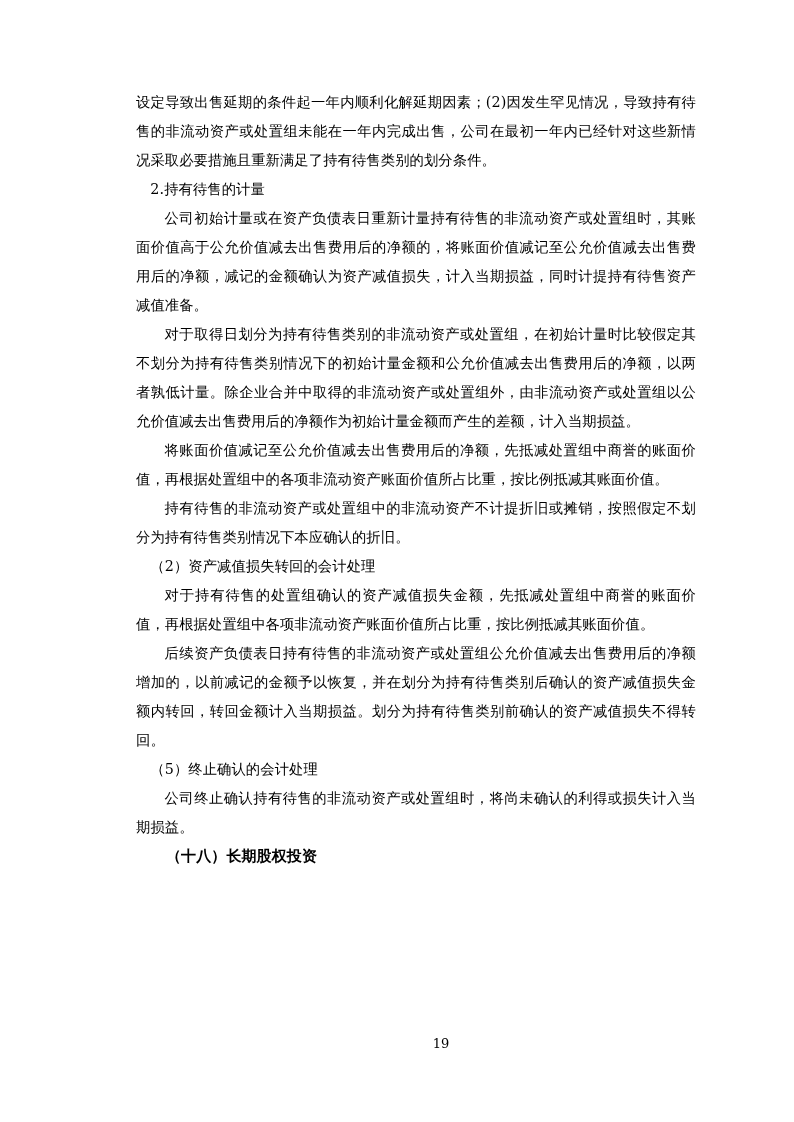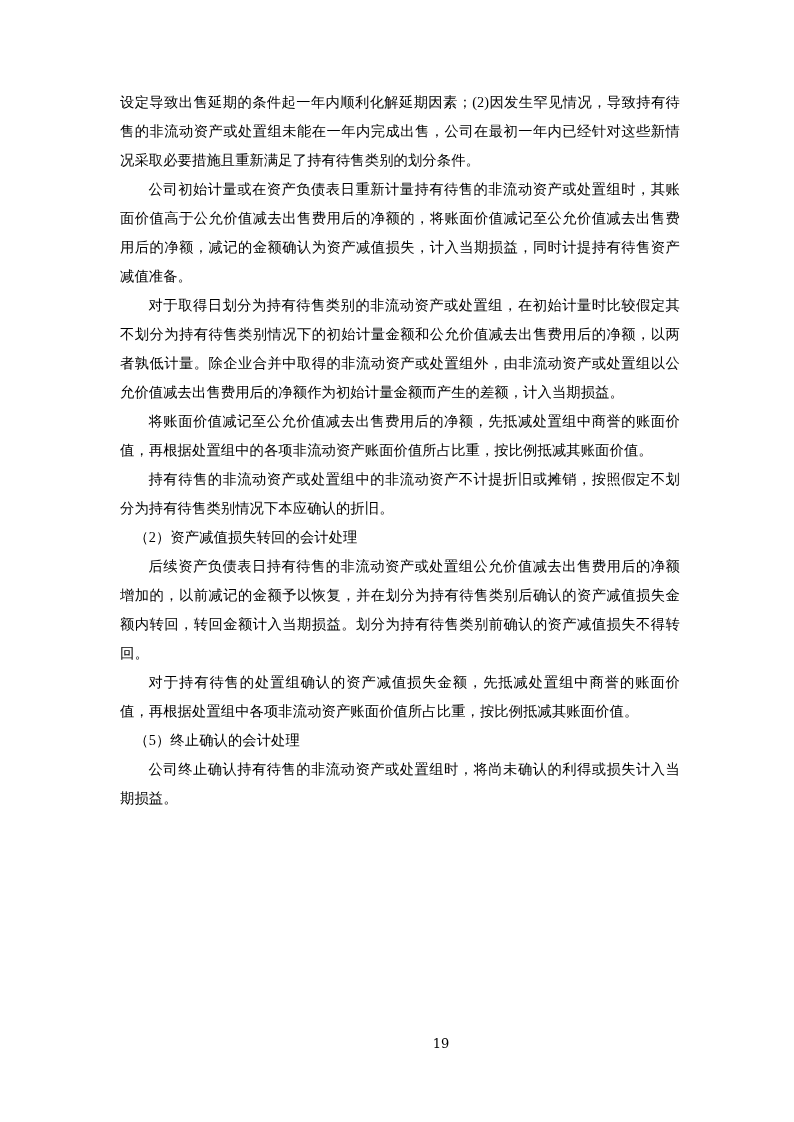--- a/index.html
+++ b/index.html
@@ -13,24 +13,23 @@
     background: #ffffff;
     margin: 0 auto;
     position: relative;
     box-sizing: border-box;
     font-family: "DejaVu Serif", "Liberation Serif", serif;
     color: #000000;
     overflow: hidden;
   }
   .content {
     position: absolute;
-    left: 120px;
+    left: 136px;
     top: 88px;
     width: 560px;
-    font-family: Liberation Serif, serif;
   }
   p {
     margin: 0 0 0 0;
     font-size: 14.3px;
     line-height: 29px;
     text-align: justify;
     text-justify: inter-ideograph;
     letter-spacing: 0.1px;
   }
   p.indent2 {
@@ -54,24 +53,26 @@
     font-family: "DejaVu Serif", "Liberation Serif", serif;
     padding-left: 44px;
   }
 </style>
 </head>
 <body>
 
 <div class="page">
   <div class="content">
     <p class="body">设定导致出售延期的条件起一年内顺利化解延期因素；(2)因发生罕见情况，导致持有待售的非流动资产或处置组未能在一年内完成出售，公司在最初一年内已经针对这些新情况采取必要措施且重新满足了持有待售类别的划分条件。</p>
+    <p class="indent1">2.持有待售的计量</p>
     <p class="indent2">公司初始计量或在资产负债表日重新计量持有待售的非流动资产或处置组时，其账面价值高于公允价值减去出售费用后的净额的，将账面价值减记至公允价值减去出售费用后的净额，减记的金额确认为资产减值损失，计入当期损益，同时计提持有待售资产减值准备。</p>
     <p class="indent2">对于取得日划分为持有待售类别的非流动资产或处置组，在初始计量时比较假定其不划分为持有待售类别情况下的初始计量金额和公允价值减去出售费用后的净额，以两者孰低计量。除企业合并中取得的非流动资产或处置组外，由非流动资产或处置组以公允价值减去出售费用后的净额作为初始计量金额而产生的差额，计入当期损益。</p>
     <p class="indent2">将账面价值减记至公允价值减去出售费用后的净额，先抵减处置组中商誉的账面价值，再根据处置组中的各项非流动资产账面价值所占比重，按比例抵减其账面价值。</p>
     <p class="indent2">持有待售的非流动资产或处置组中的非流动资产不计提折旧或摊销，按照假定不划分为持有待售类别情况下本应确认的折旧。</p>
     <p class="indent1">（2）资产减值损失转回的会计处理</p>
+    <p class="indent2">对于持有待售的处置组确认的资产减值损失金额，先抵减处置组中商誉的账面价值，再根据处置组中各项非流动资产账面价值所占比重，按比例抵减其账面价值。</p>
     <p class="indent2">后续资产负债表日持有待售的非流动资产或处置组公允价值减去出售费用后的净额增加的，以前减记的金额予以恢复，并在划分为持有待售类别后确认的资产减值损失金额内转回，转回金额计入当期损益。划分为持有待售类别前确认的资产减值损失不得转回。</p>
-    <p class="indent2">对于持有待售的处置组确认的资产减值损失金额，先抵减处置组中商誉的账面价值，再根据处置组中各项非流动资产账面价值所占比重，按比例抵减其账面价值。</p>
     <p class="indent1">（5）终止确认的会计处理</p>
     <p class="indent2">公司终止确认持有待售的非流动资产或处置组时，将尚未确认的利得或损失计入当期损益。</p>
+    <p class="heading-sub">（十八）长期股权投资</p>
   </div>
   <div class="pagenum">19</div>
 </div>
 
 </body></html>

